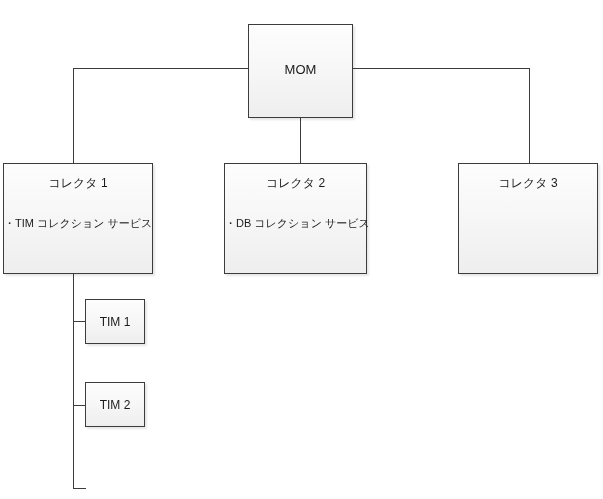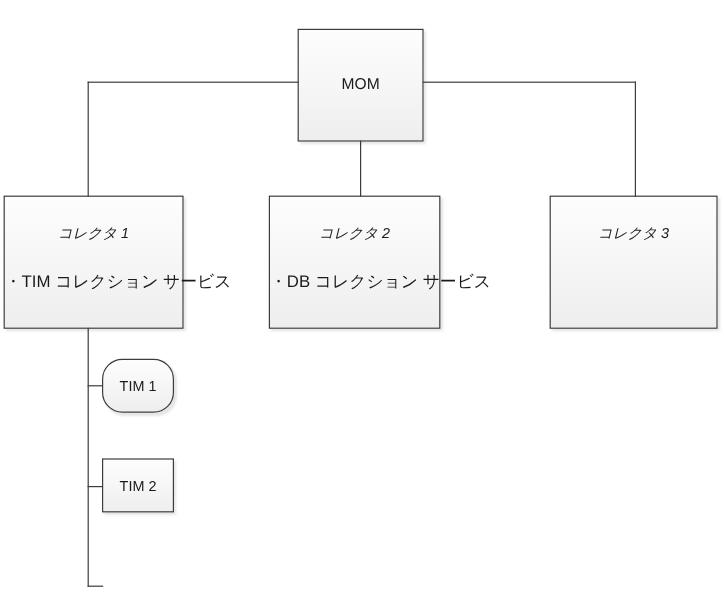--- a/index.html
+++ b/index.html
@@ -44,21 +44,21 @@
   }
 
   .node-title {
     font-size: 12px;
     line-height: 14px;
     color: #1a1a1a;
     white-space: nowrap;
   }
 
   .node-body {
-    font-size: 14px;
+    font-size: 11px;
     line-height: 14px;
     color: #1a1a1a;
     white-space: nowrap;
   }
 
   
   #node-mom {
     left: 248px;
     top: 8px;
     width: 105px;
@@ -68,41 +68,40 @@
     margin-top: 38px;
     font-size: 13px;
   }
 
   
   .collector {
     top: 147px;
     height: 111px;
   }
   .collector .node-title {
-    margin-top: 23px;
-    font-style: italic;
+    margin-top: 12px;
   }
   .collector .node-body {
     margin-top: 26px;
   }
 
   #node-collector-1 { left: 3px;   width: 150px; }
   #node-collector-2 { left: 224px; width: 143px; }
   #node-collector-3 { left: 458px; width: 140px; }
 
   
   .tim {
     left: 85px;
     width: 60px;
     height: 45px;
   }
   .tim .node-title {
     margin-top: 15px;
   }
-  #node-tim-1 { top: 283px; border-radius: 17px; }
+  #node-tim-1 { top: 283px; }
   #node-tim-2 { top: 366px; }
   #node-tim-3 { top: 450px; }
 </style>
 </head>
 <body>
 
 <div id="diagram-canvas">
 
   <div class="connector h" style="left:73px; top:52px; width:176px;"></div>
 

